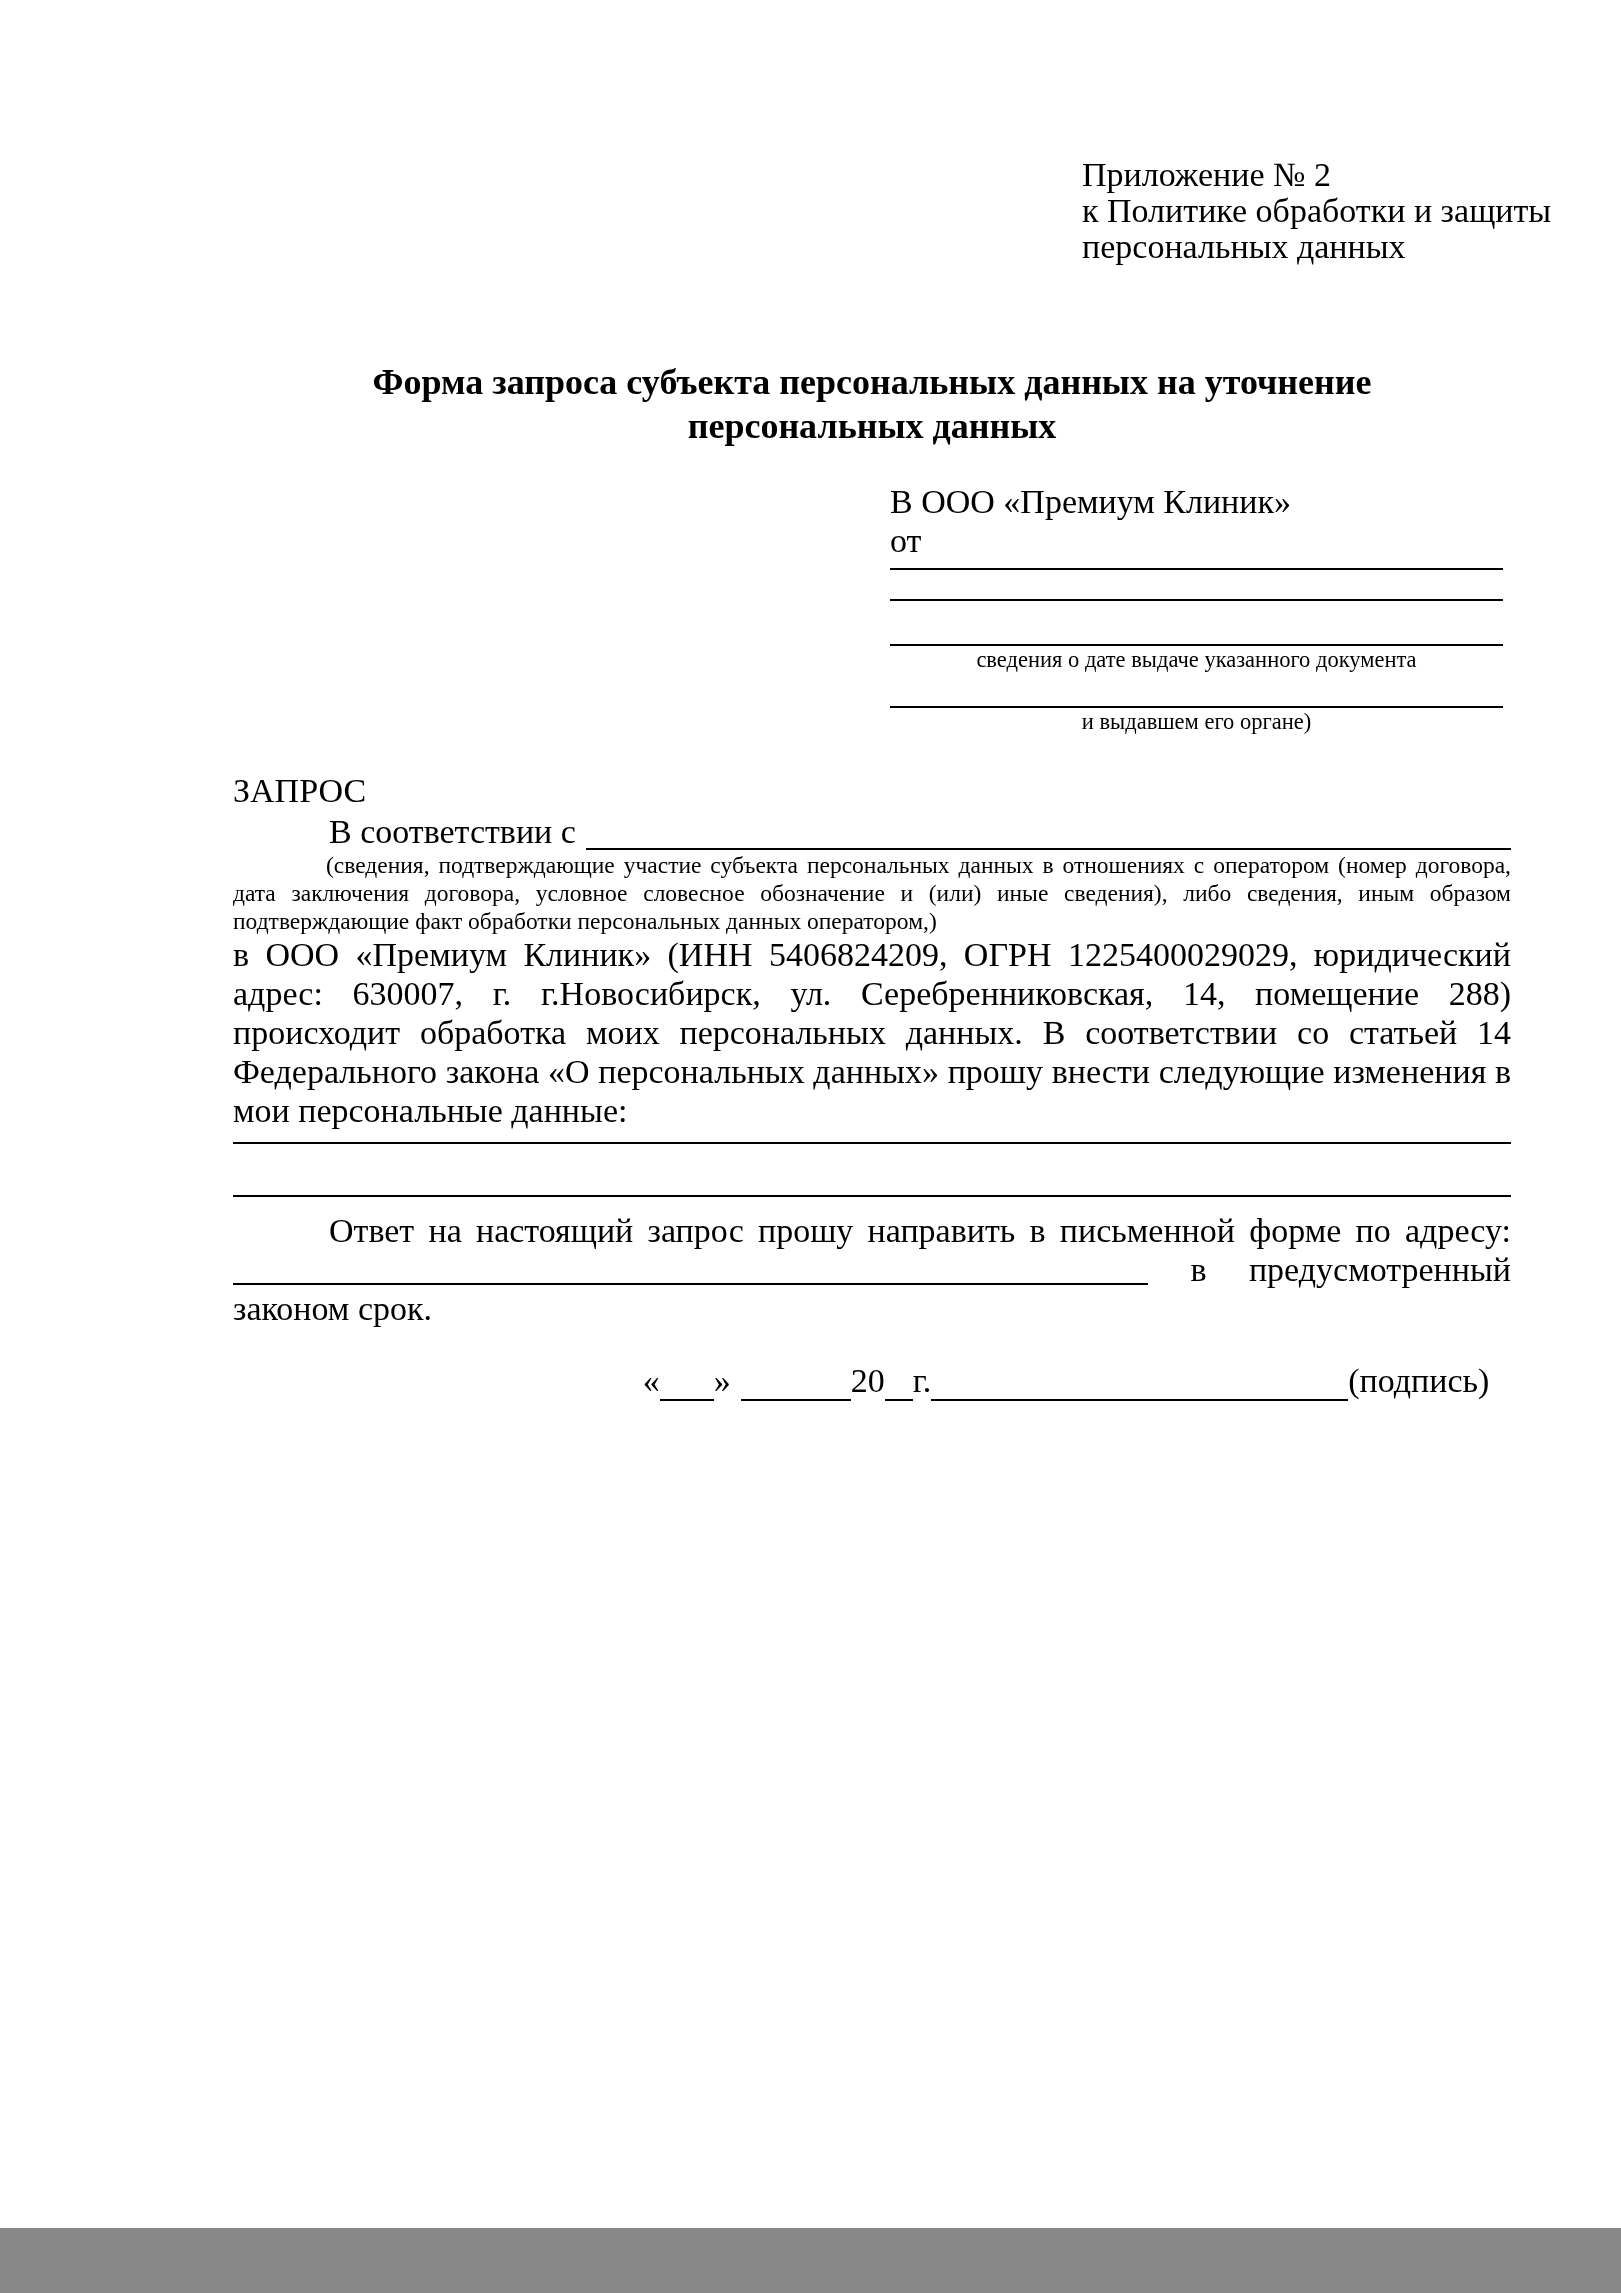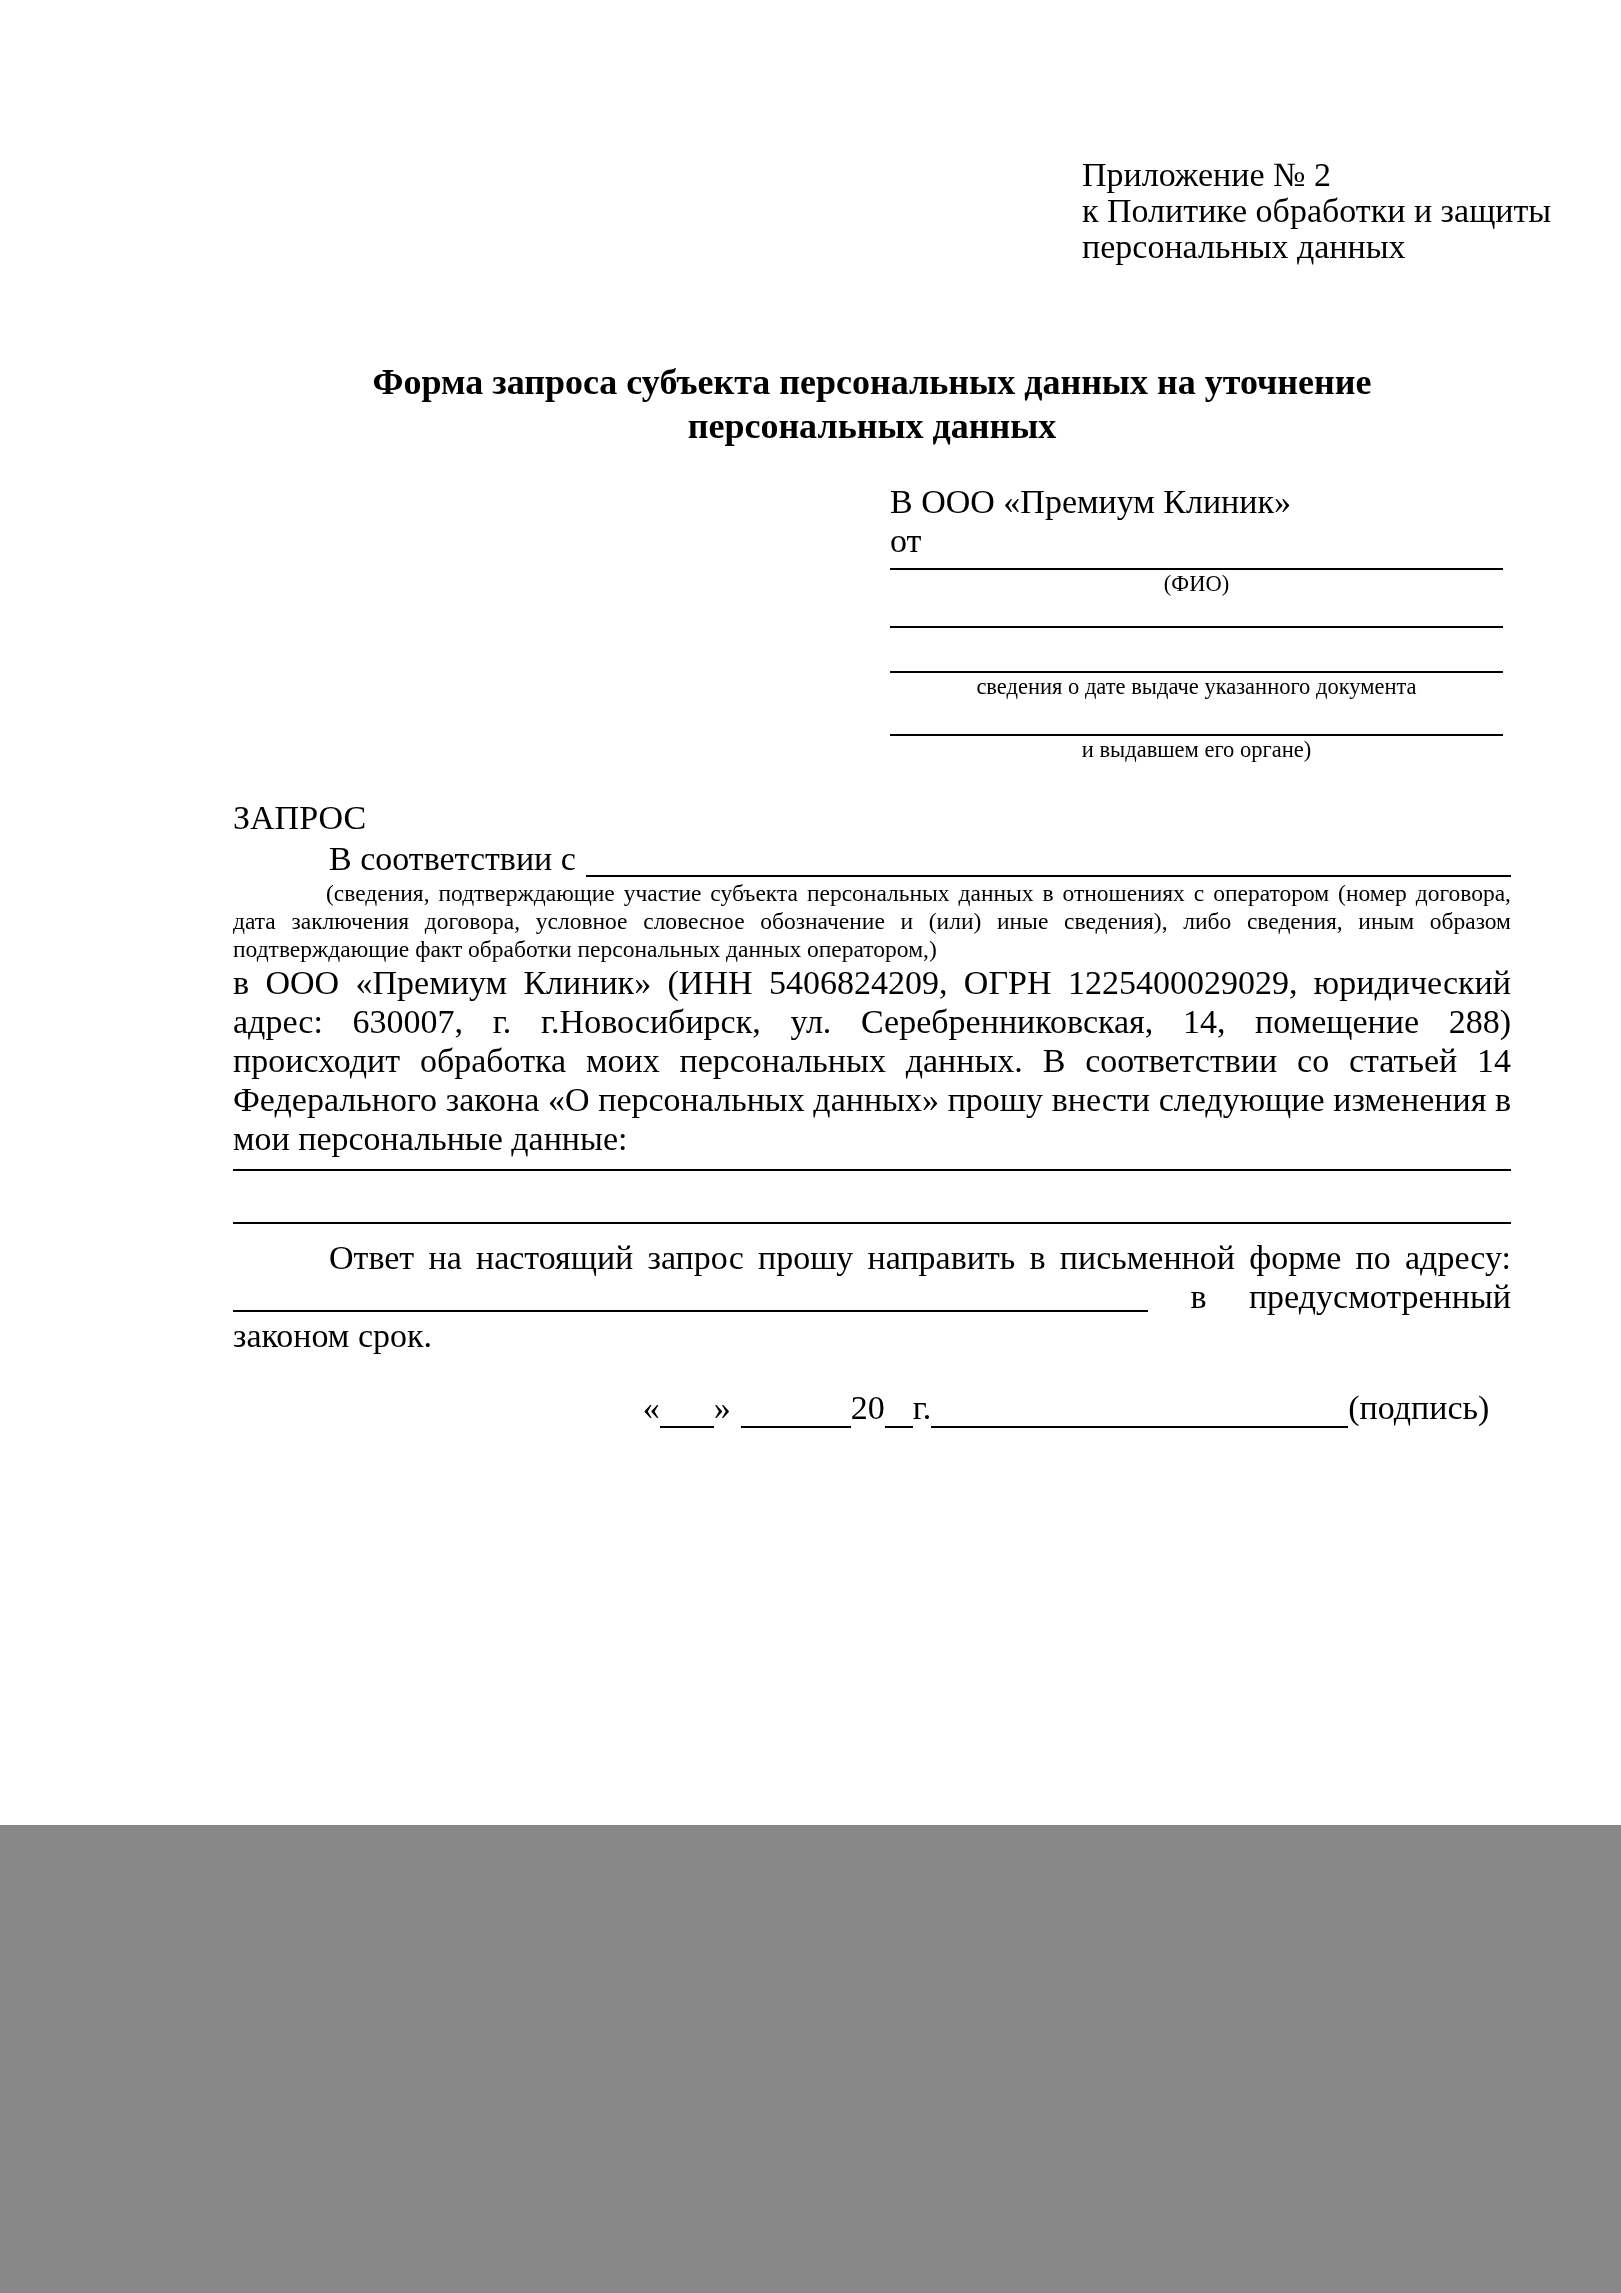--- a/index.html
+++ b/index.html
@@ -1,20 +1,20 @@
 <!DOCTYPE html>
 <html lang="ru"><head>
 <meta charset="utf-8">
 <style>
   * { margin: 0; padding: 0; box-sizing: border-box; }
   html, body { background: #888; }
   .page {
     position: relative;
     width: 1621px;
-    height: 1825px;
+    height: 2228px;
     margin: 0 auto;
     background: #ffffff;
     color: #000000;
     font-family: "Liberation Serif", "DejaVu Serif", serif;
     font-size: 34px;
     line-height: 39px;
     padding: 157px 110px 0 233px; 
   }
   .content { width: 1278px; }
 
@@ -120,21 +120,20 @@
     <div class="doc-title">
       <div>Форма запроса субъекта персональных данных на уточнение</div>
       <div>персональных данных</div>
     </div>
 
     <div class="addressee">
       <div>В ООО «Премиум Клиник»</div>
       <div>от</div>
 
       <div class="fline h10"></div>
-      <div class="fcap">(ФИО)</div>
 
       <div class="fline h32"></div>
 
       <div class="fline h46"></div>
       <div class="fcap">сведения о дате выдаче указанного документа</div>
 
       <div class="fline h36"></div>
       <div class="fcap">и выдавшем его органе)</div>
     </div>
 

